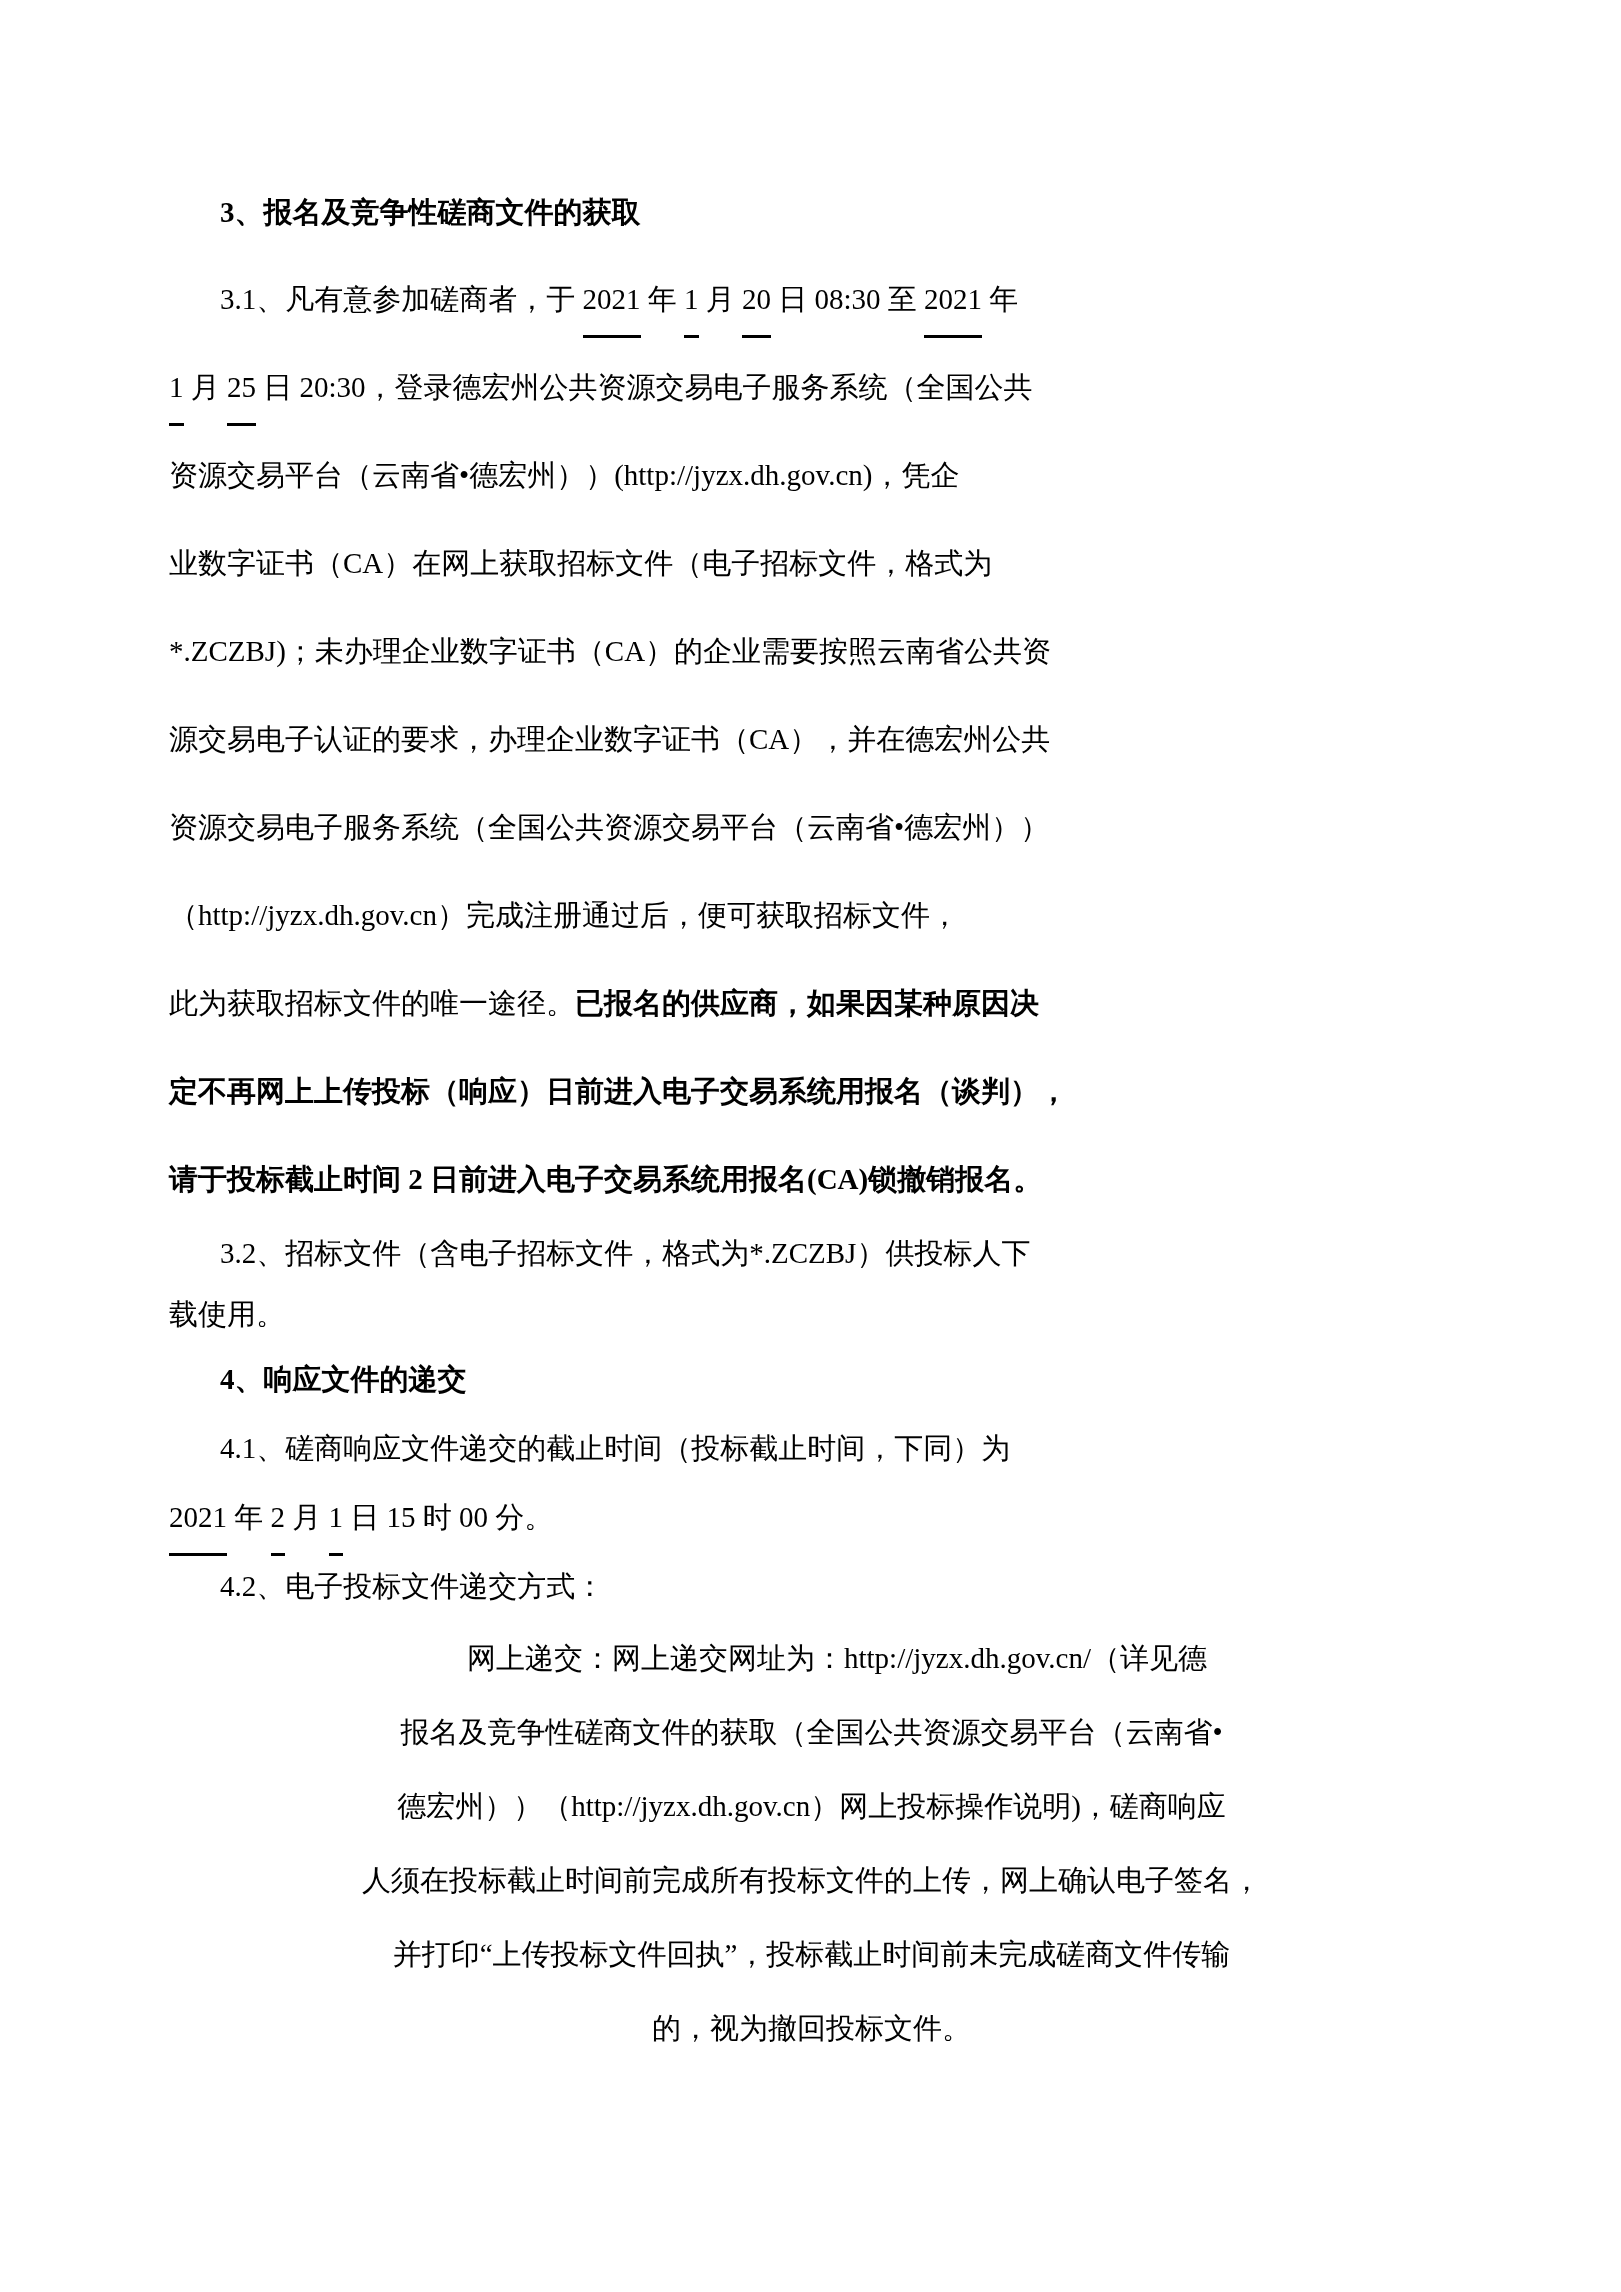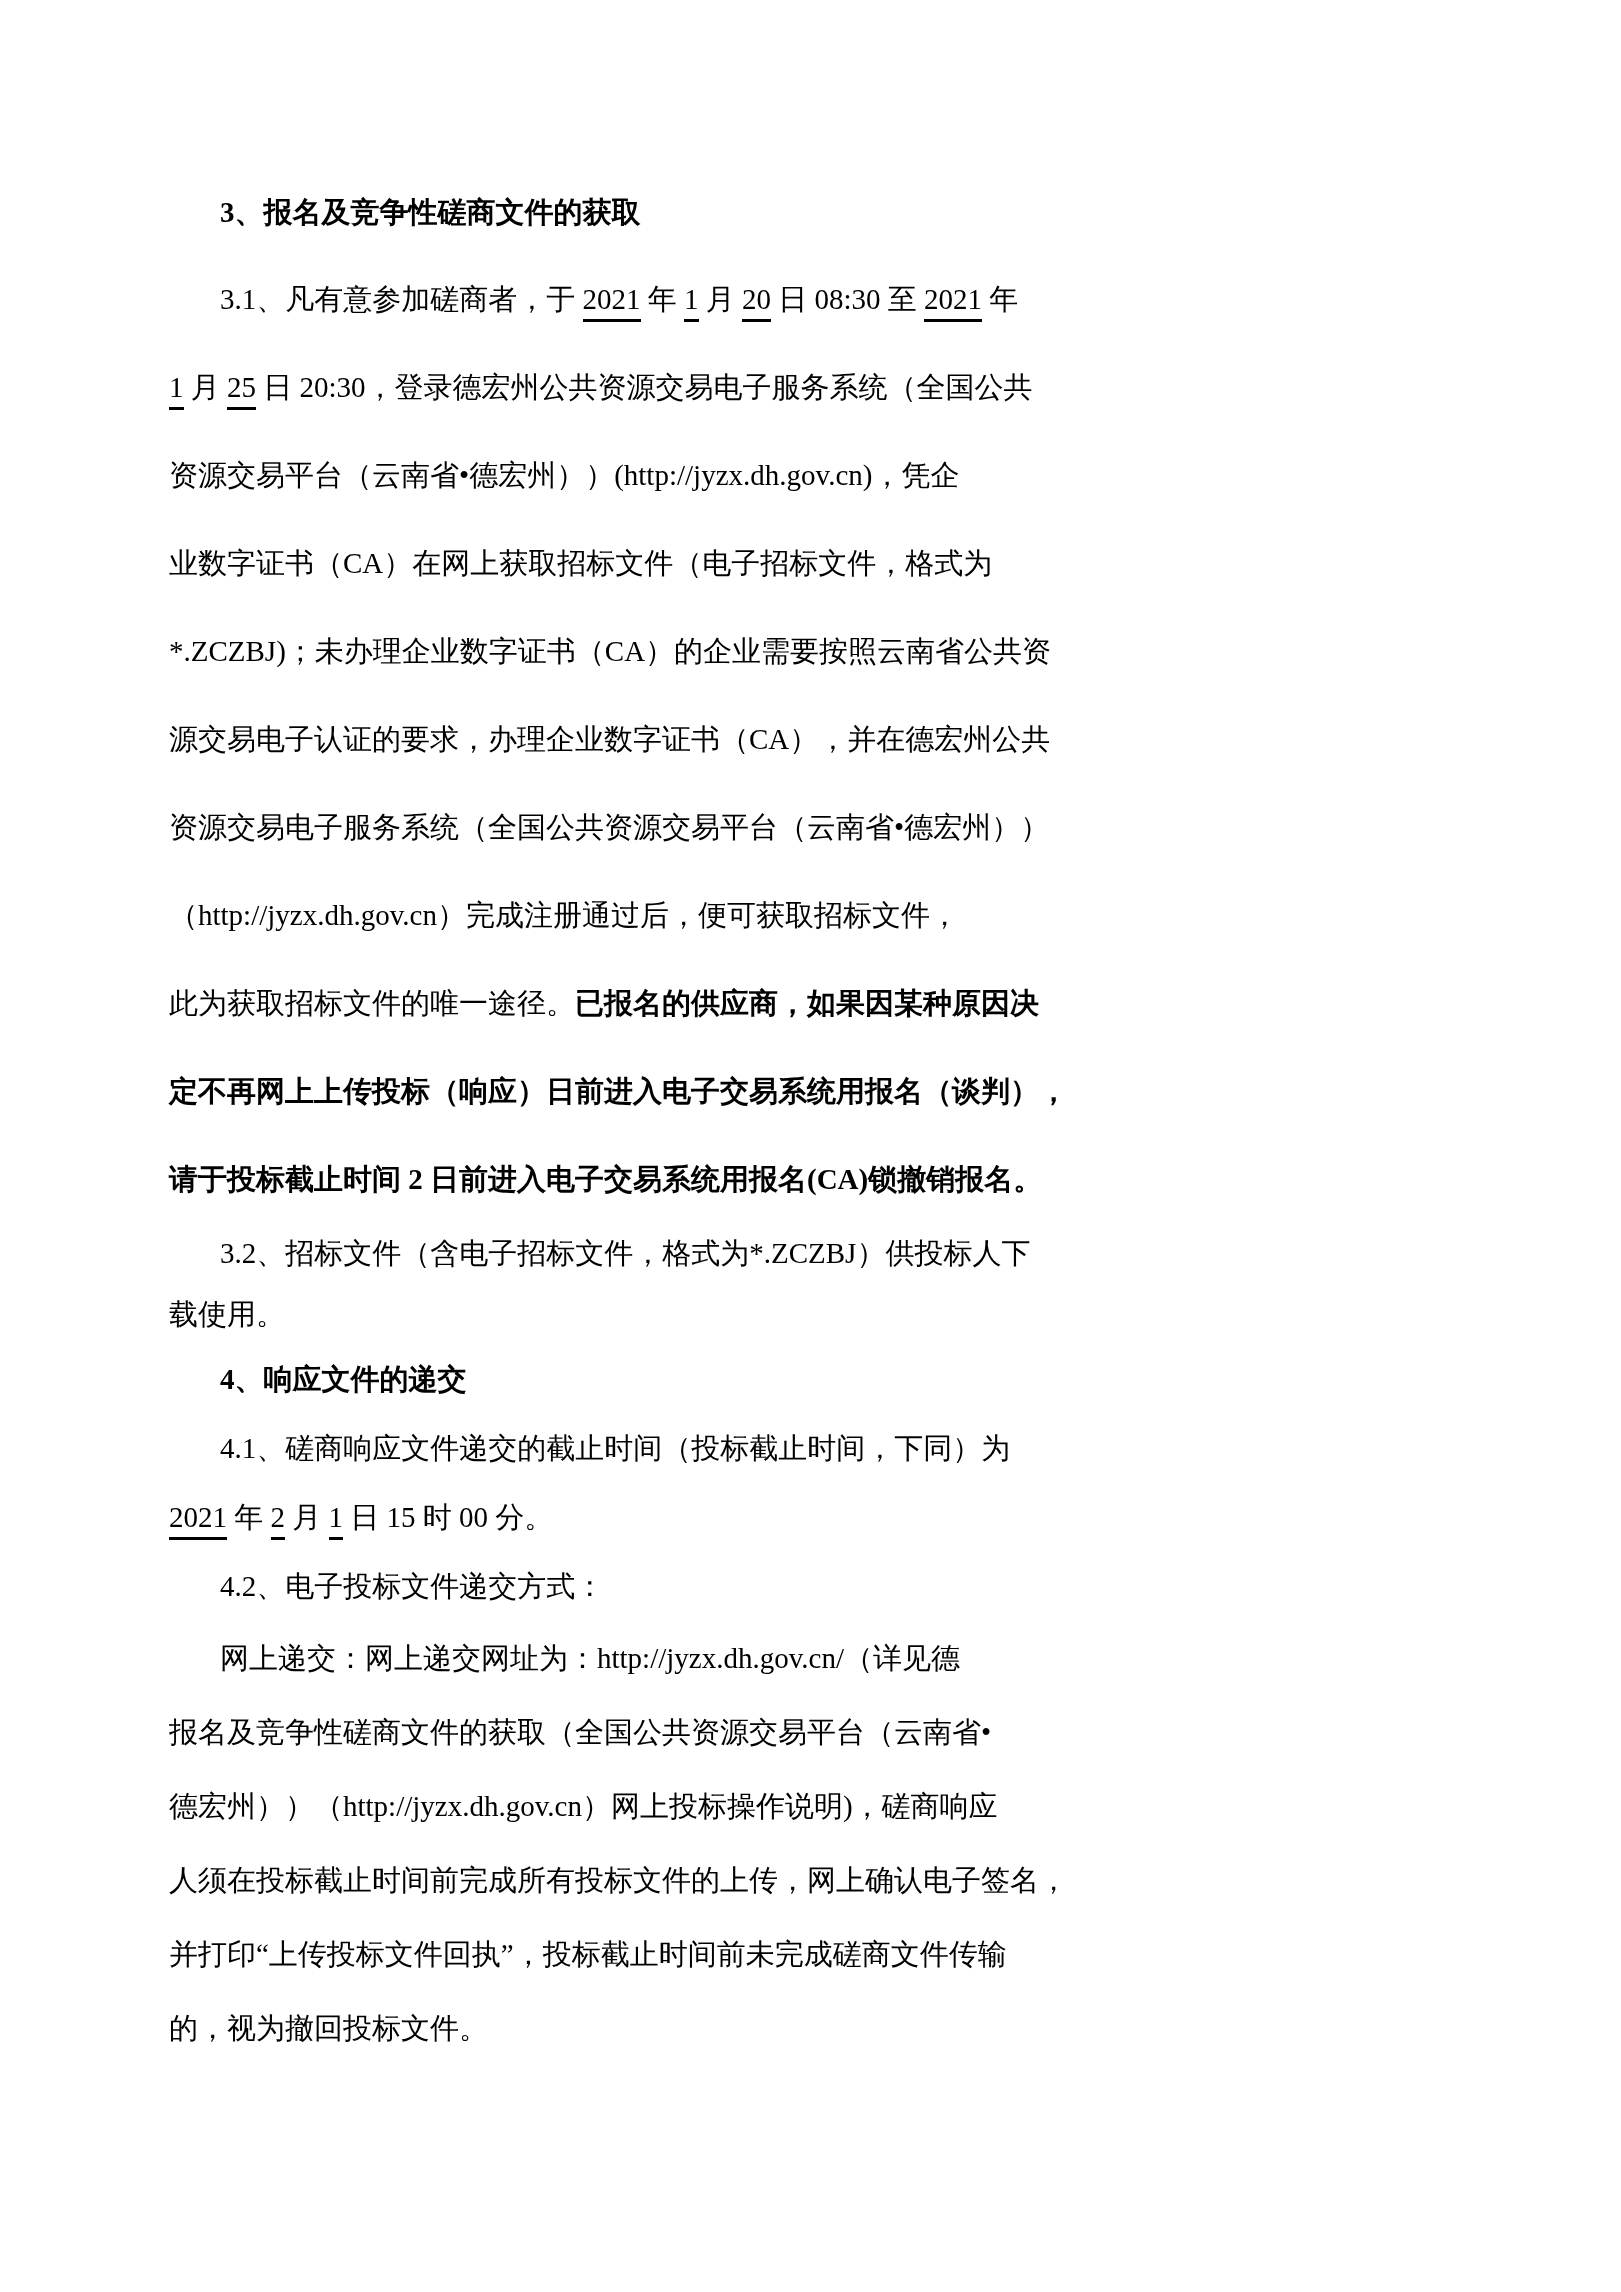--- a/index.html
+++ b/index.html
@@ -22,31 +22,31 @@
     width: 100%;
   }
   .line {
     font-size: 29px;
     white-space: pre;
     letter-spacing: 0;
   }
   
   .g87 { line-height: 85px; height: 85px; }
   .g90 { line-height: 88px; height: 88px; }
-  .g75 { line-height: 74px; height: 74px; }
+  .g75 { line-height: 74px; height: 74px; text-align: center; }
   .g70 { line-height: 69px; height: 69px; }
   .g62 { line-height: 61px; height: 61px; }
   
   .ind { text-indent: 51px; }
   
   .b { font-weight: 700; }
   
   .u {
     border-bottom: 3.9px solid #000000;
-    padding-bottom: 4px;
+    padding-bottom: 20px;
   }
 </style>
 </head>
 <body>
 
 <div class="page">
   <div class="doc-body">
       <div class="line g87 ind"><span class="b">3、报名及竞争性磋商文件的获取</span></div>
       <div class="line g90 ind"><span>3.1、凡有意参加磋商者，于 </span><span class="u">2021</span><span> 年 </span><span class="u">1</span><span> 月 </span><span class="u">20</span><span> 日 08:30 至 </span><span class="u">2021</span><span> 年</span></div>
       <div class="line g90"><span class="u">1</span><span> 月 </span><span class="u">25</span><span> 日 20:30，登录德宏州公共资源交易电子服务系统（全国公共</span></div>

